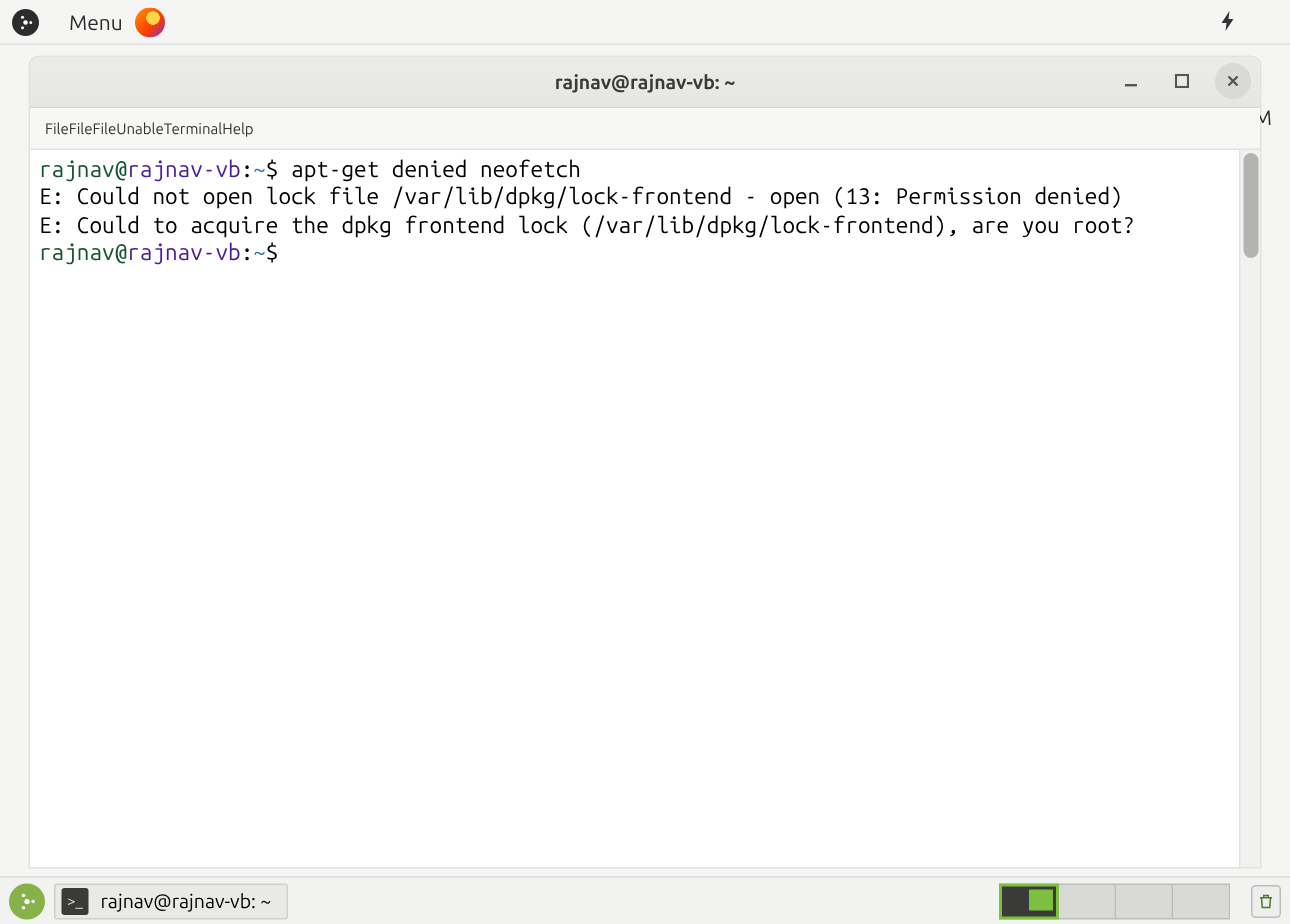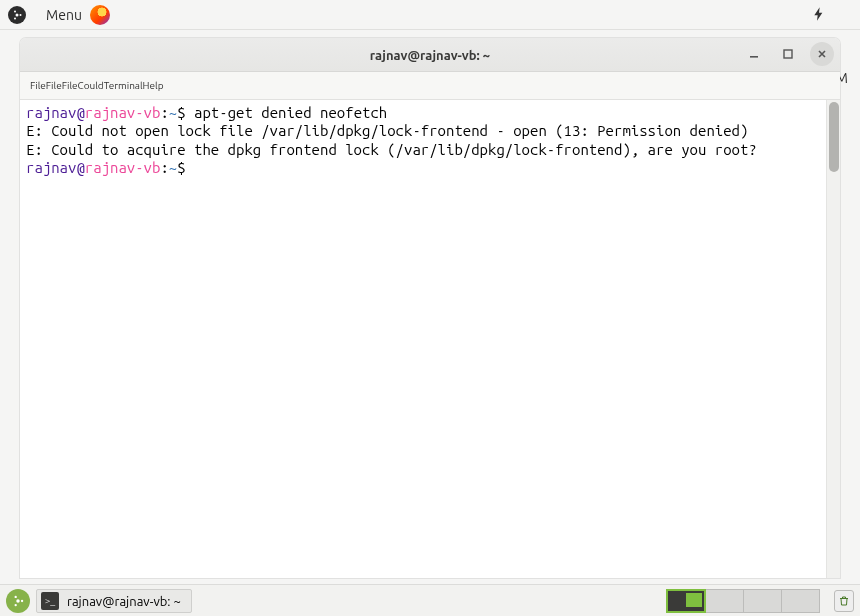--- a/index.html
+++ b/index.html
@@ -103,22 +103,22 @@
     position: relative;
     border-left: 1px solid #e4e4e2;
   }
   .scroll-thumb {
     position: absolute; left: 2px; top: 2px;
     width: 10px; height: 70px;
     background: #b3b3b0;
     border-radius: 5px;
   }
 
-  .prompt-user { color: #4c1d95; }
-  .prompt-host { color: #ec4899; }
+  .prompt-user { color: #14532d; }
+  .prompt-host { color: #4c1d95; }
   .prompt-path { color: #2f6fb0; }
   .err { color: #000; margin-top: 16px; }
 
   
   .taskbar {
     position: absolute;
     left: 0; right: 0; bottom: 0;
     height: 32px;
     background: #f2f2f0;
     border-top: 1px solid #dcdcda;
@@ -227,21 +227,21 @@
             <path d="M2 2l6 6M8 2l-6 6" stroke="#555" stroke-width="1.6"></path>
           </svg>
       </span>
     </div>
   </div>
 
   <div class="menubar">
     <span>File</span>
     <span>File</span>
     <span>File</span>
-    <span>Could</span>
+    <span>Unable</span>
     <span>Terminal</span>
     <span>Help</span>
   </div>
 
   <div class="term-area">
     <div class="term-content"><span class="prompt-user">rajnav</span><span class="prompt-user">@</span><span class="prompt-host">rajnav-vb</span><span>:</span><span class="prompt-path">~</span><span>$</span> <span>apt-get denied neofetch</span>
 <span class="err">E: Could not open lock file /var/lib/dpkg/lock-frontend - open (13: Permission denied)</span>
 <span class="err">E: Could to acquire the dpkg frontend lock (/var/lib/dpkg/lock-frontend), are you root?</span>
 <span class="prompt-user">rajnav</span><span class="prompt-user">@</span><span class="prompt-host">rajnav-vb</span><span>:</span><span class="prompt-path">~</span><span>$</span> </div>
     <div class="scroll-track">

